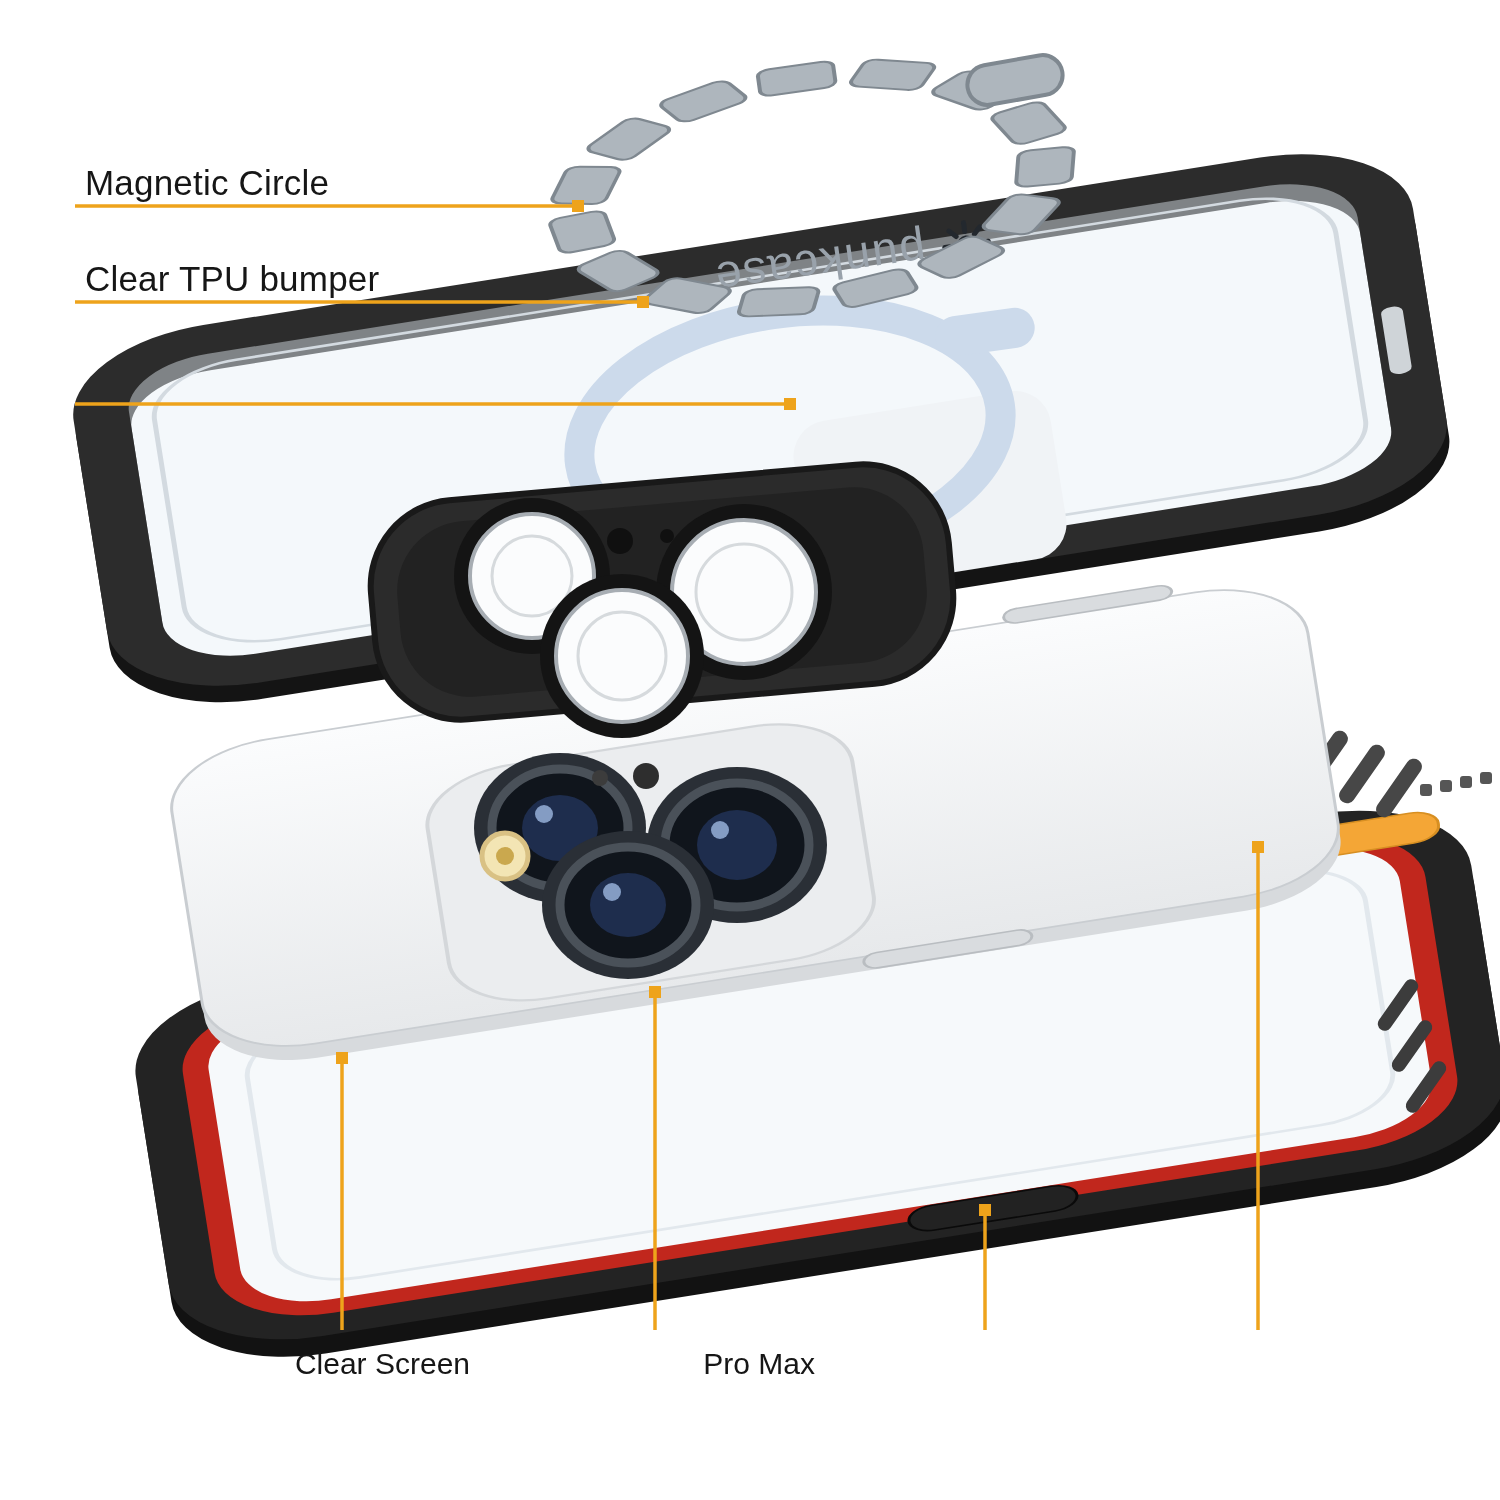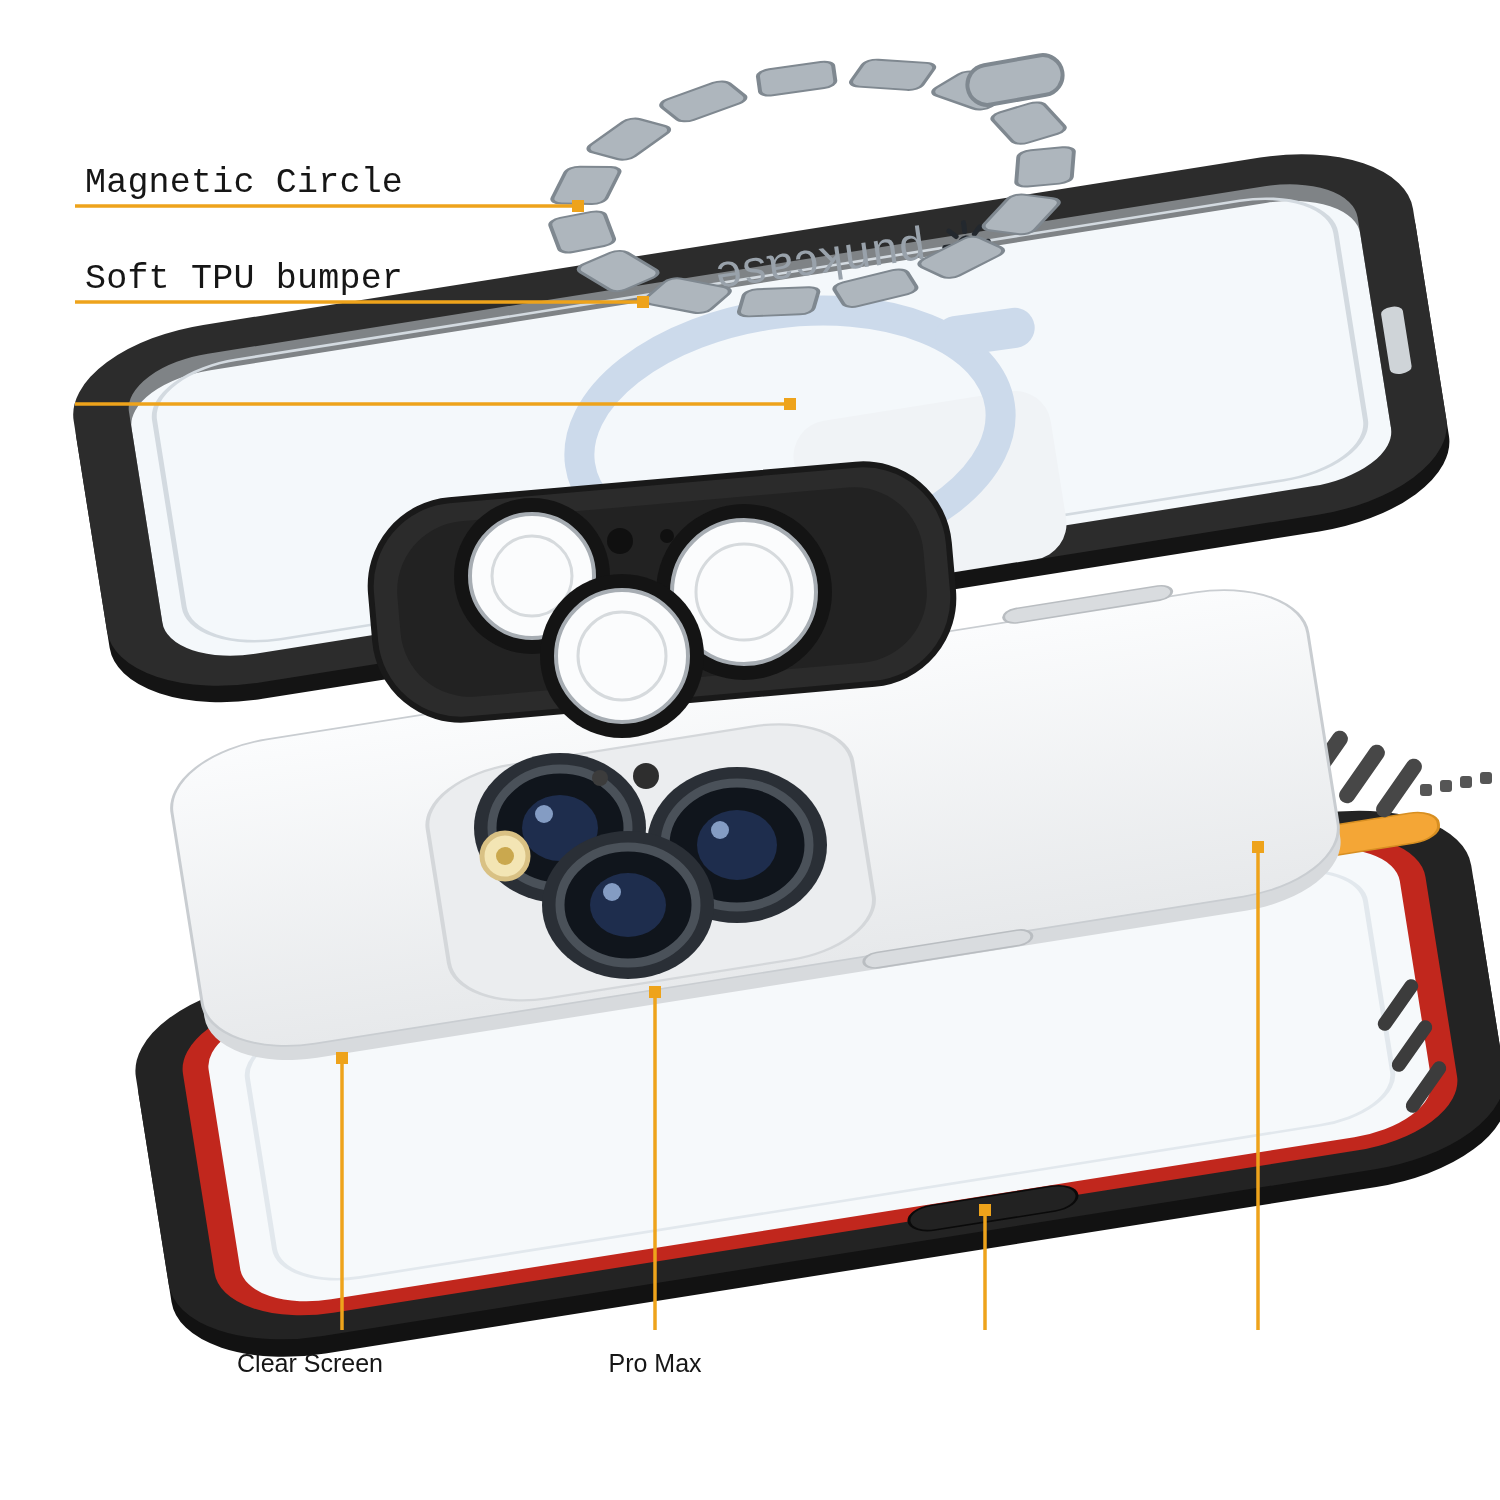--- a/index.html
+++ b/index.html
@@ -4,24 +4,23 @@
 <style>
   html,body{margin:0;padding:0;background:#ffffff;}
   .stage{
     position:relative;width:1500px;height:1500px;background:#ffffff;overflow:hidden;
     font-family:"Liberation Sans", sans-serif;
   }
   .stage svg{position:absolute;left:0;top:0;}
   .co-left{
     position:absolute;left:85px;font-size:35px;color:#161616;white-space:nowrap;
     letter-spacing:0.2px;
-    font-family:Liberation Mono, monospace;
   }
   .co-bottom{
-    position:absolute;top:1342px;width:320px;text-align:center;font-size:25px;
+    position:absolute;top:1342px;width:320px;text-align:right;font-size:30px;
     line-height:43px;color:#161616;
   }
 </style>
 </head>
 <body>
 
 <div class="stage">
 
 <svg width="1500" height="1500" viewBox="0 0 1500 1500">
   <defs>
@@ -168,21 +167,21 @@
     <rect x="649" y="986" width="12" height="12"></rect>
     <rect x="979" y="1204" width="12" height="12"></rect>
     <rect x="1252" y="841" width="12" height="12"></rect>
   </g>
 </svg>
 
 <div class="co-left" style="top:163px">
   <span>Magnetic Circle</span>
 </div>
 <div class="co-left" style="top:259px">
-  <span>Soft TPU bumper</span>
+  <span>Clear TPU bumper</span>
 </div>
 
 <div class="co-bottom" style="left:150px">
   <div>Clear Screen</div>
 </div>
 <div class="co-bottom" style="left:495px">
   <div>Pro Max</div>
 </div>
 <div class="co-bottom" style="left:825px">
 </div>

